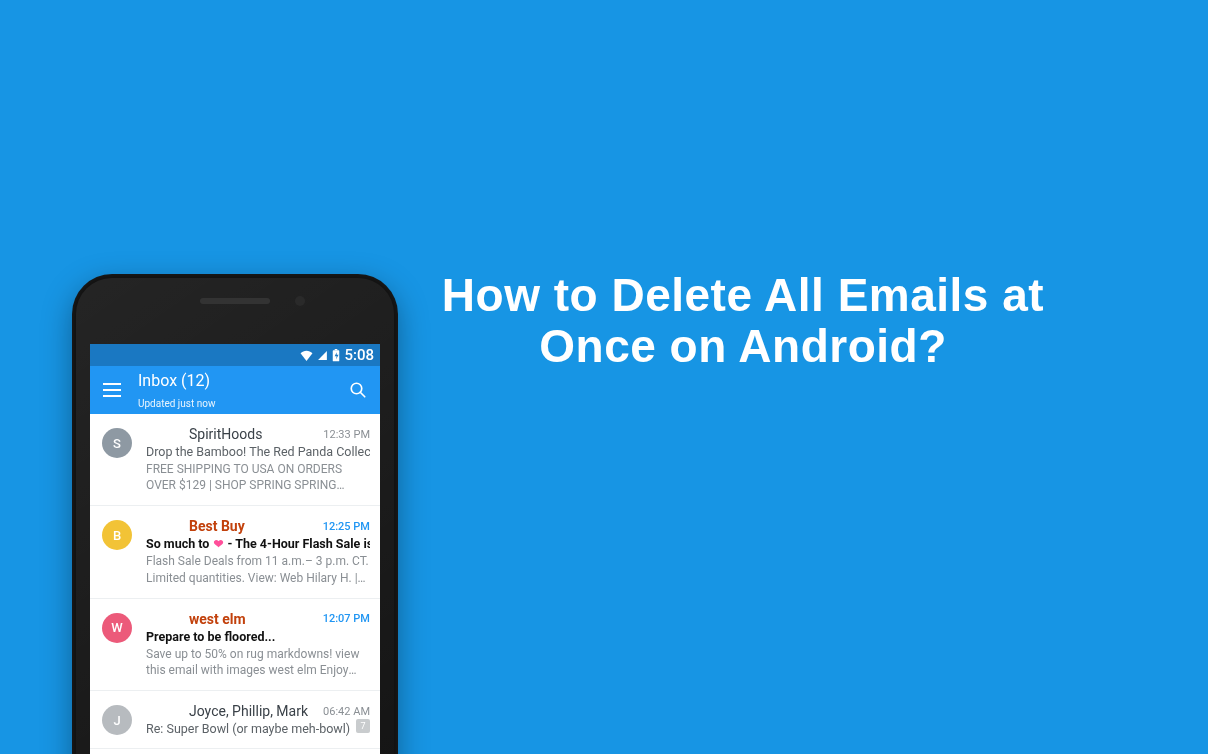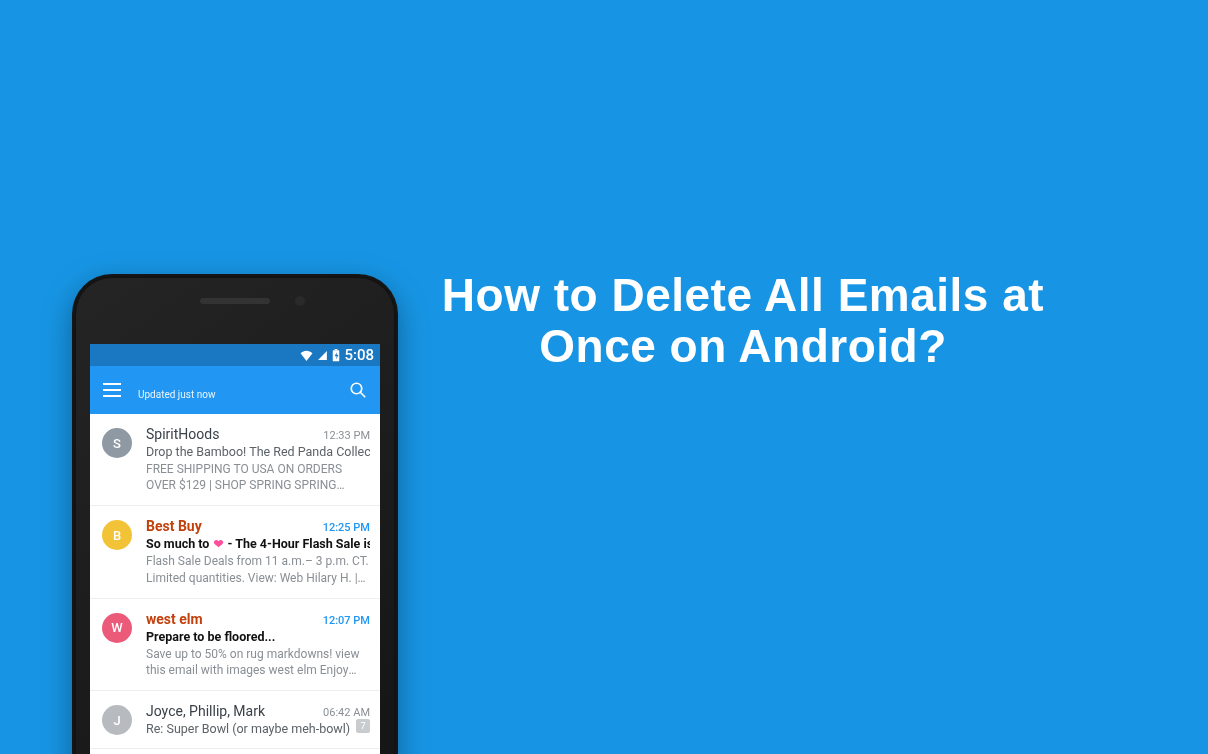--- a/index.html
+++ b/index.html
@@ -89,21 +89,21 @@
   }
   .avatar {
     width: 30px; height: 30px; border-radius: 50%;
     color: #fff; font-size: 13px; font-weight: 500;
     display: flex; align-items: center; justify-content: center;
     flex: 0 0 30px; margin-top: 2px;
   }
   .content {
     flex: 1; min-width: 0; padding-left: 14px;
   }
-  .row1 { display: flex; align-items: flex-end; }
+  .row1 { display: flex; align-items: center; margin-left: 43px; }
   .sender { flex: 1; font-size: 14px; color: #172029; white-space: nowrap; overflow: hidden; text-overflow: ellipsis; }
   .time { font-size: 11px; color: #2196f3; font-weight: 500; padding-left: 6px; white-space: nowrap; }
   .time.read { color: #8a8f94; font-weight: 400; }
   .sender.read { color: #3a4148; font-weight: 400; }
   .sender.unread { font-weight: 700; color: #c2410c; }
   .subject {
     font-size: 12.5px; color: #111; margin-top: 2px;
     white-space: nowrap; overflow: hidden; text-overflow: ellipsis;
     display: flex; align-items: center; gap: 4px;
   }
@@ -156,20 +156,21 @@
 
     <div class="appbar">
       <div class="hamburger">
         <svg width="18" height="14" viewBox="0 0 18 14">
             <rect width="18" height="2" fill="#fff"></rect>
             <rect y="6" width="18" height="2" fill="#fff"></rect>
             <rect y="12" width="18" height="2" fill="#fff"></rect>
           </svg>
       </div>
       <div class="titleblock">
+        <div class="title">Inbox (12)</div>
         <div class="subtitle">Updated just now</div>
       </div>
       <div class="searchbtn">
         <svg width="18" height="18" viewBox="0 0 24 24">
             <circle cx="10" cy="10" r="7" stroke="#fff" stroke-width="2.2" fill="none"></circle>
             <line x1="15" y1="15" x2="21" y2="21" stroke="#fff" stroke-width="2.2" stroke-linecap="round"></line>
           </svg>
       </div>
     </div>
 

